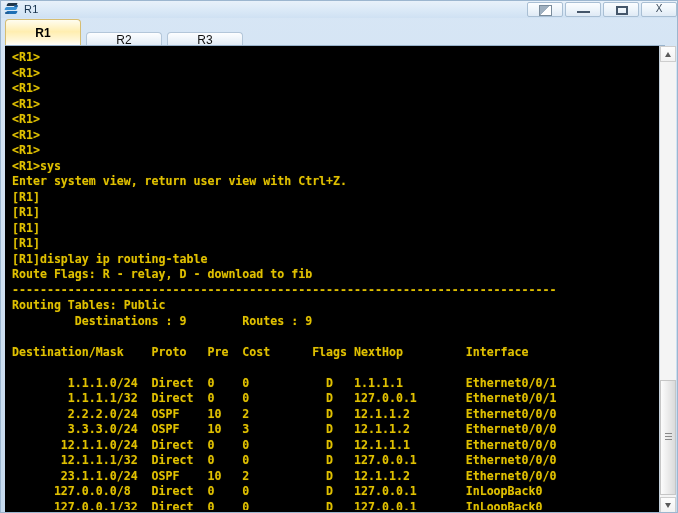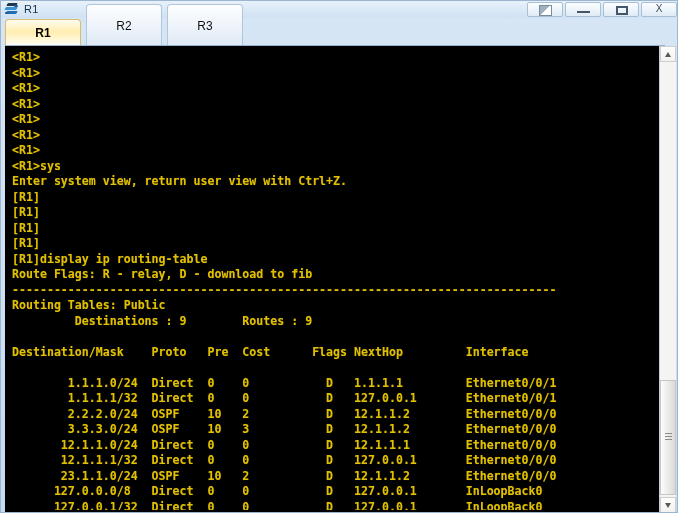--- a/index.html
+++ b/index.html
@@ -119,21 +119,21 @@
     position: absolute;
     left: 0; top: 17px;
     width: 678px;
     height: 28px;
     padding-left: 4px;
     box-sizing: border-box;
     display: flex;
     align-items: flex-end;
   }
   .tab {
-    height: 42px;
+    height: 14px;
     min-width: 76px;
     padding: 0 12px;
     margin-right: 5px;
     box-sizing: border-box;
     display: flex;
     align-items: center;
     justify-content: center;
     font-size: 12px;
     color: #111111;
     border: 1px solid #b3c6d9;

